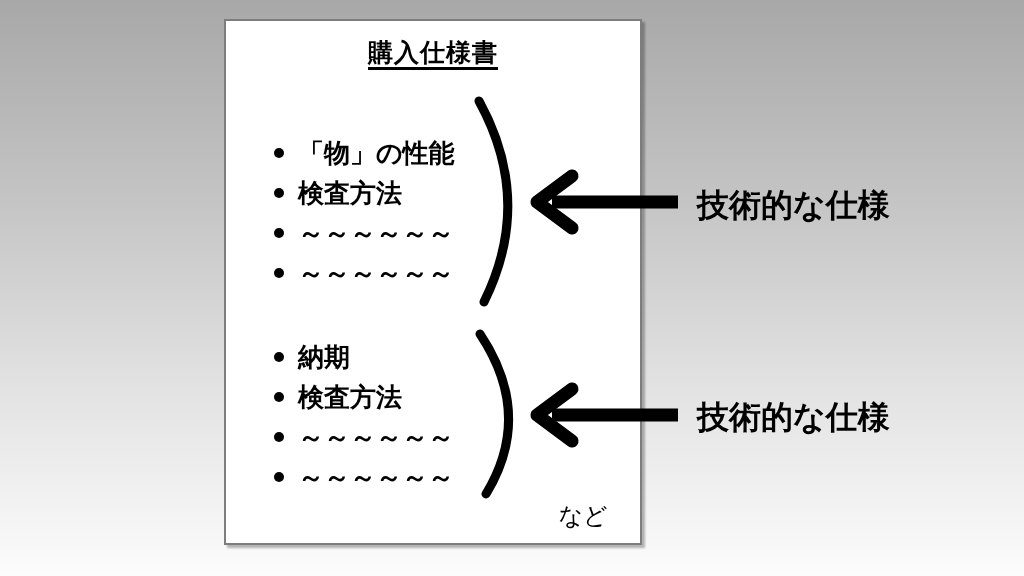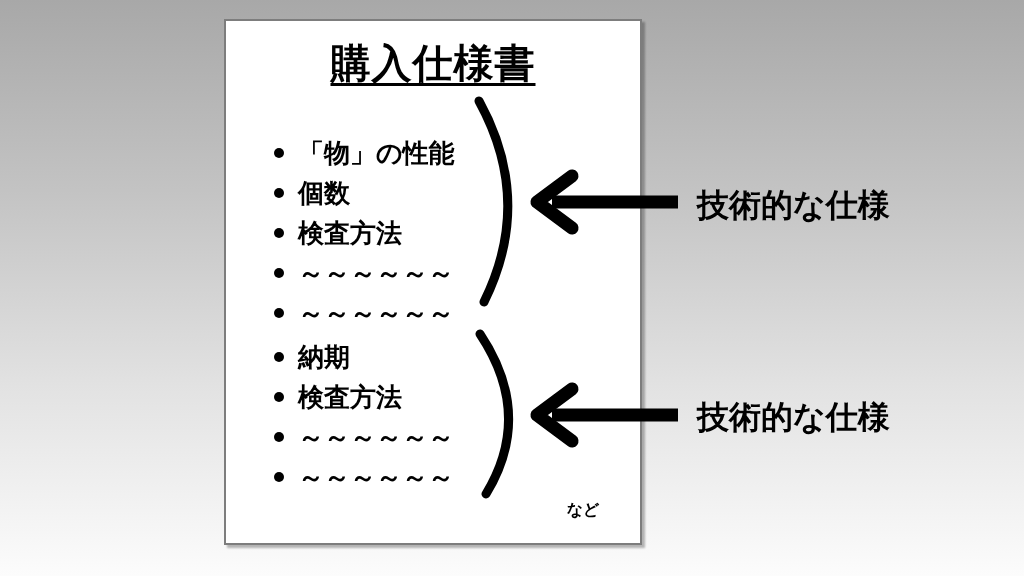--- a/index.html
+++ b/index.html
@@ -18,21 +18,21 @@
     box-sizing: border-box;
     background: #ffffff;
     border: 2px solid #7d7d7d;
     box-shadow: 3px 3px 2px rgba(0,0,0,0.28);
   }
   .doc-title {
     position: absolute;
     left: 224px; top: 36px;
     width: 418px;
     text-align: center;
-    font-size: 40px;
+    font-size: 25px;
     font-weight: bold;
     color: #000;
     text-decoration: underline;
     text-decoration-thickness: 3px;
     text-underline-offset: 6px;
     letter-spacing: 1px;
   }
   ul.bullet-list {
     position: absolute;
     margin: 0; padding: 0;
@@ -59,22 +59,22 @@
     width: 10px; height: 10px;
     margin-top: -5px;
     border-radius: 50%;
     background: #000;
   }
   .etc-note {
     position: absolute;
     left: 540px; top: 500px;
     width: 86px;
     text-align: center;
-    font-size: 16px;
-    font-weight: bold;
+    font-size: 24px;
+    font-weight: normal;
     color: #000;
   }
   .spec-label {
     position: absolute;
     left: 697px;
     font-size: 32px;
     font-weight: bold;
     color: #000;
     white-space: nowrap;
   }
@@ -90,21 +90,20 @@
 <body>
 
 <div id="stage">
 
   <div class="doc-box"></div>
 
   <div class="doc-title">購入仕様書</div>
 
   <ul class="bullet-list group-technical">
     <li>「物」の性能</li>
-    <li>個数</li>
     <li>検査方法</li>
     <li>～～～～～～</li>
     <li>～～～～～～</li>
   </ul>
 
   <ul class="bullet-list group-commercial">
     <li>納期</li>
     <li>検査方法</li>
     <li>～～～～～～</li>
     <li>～～～～～～</li>

